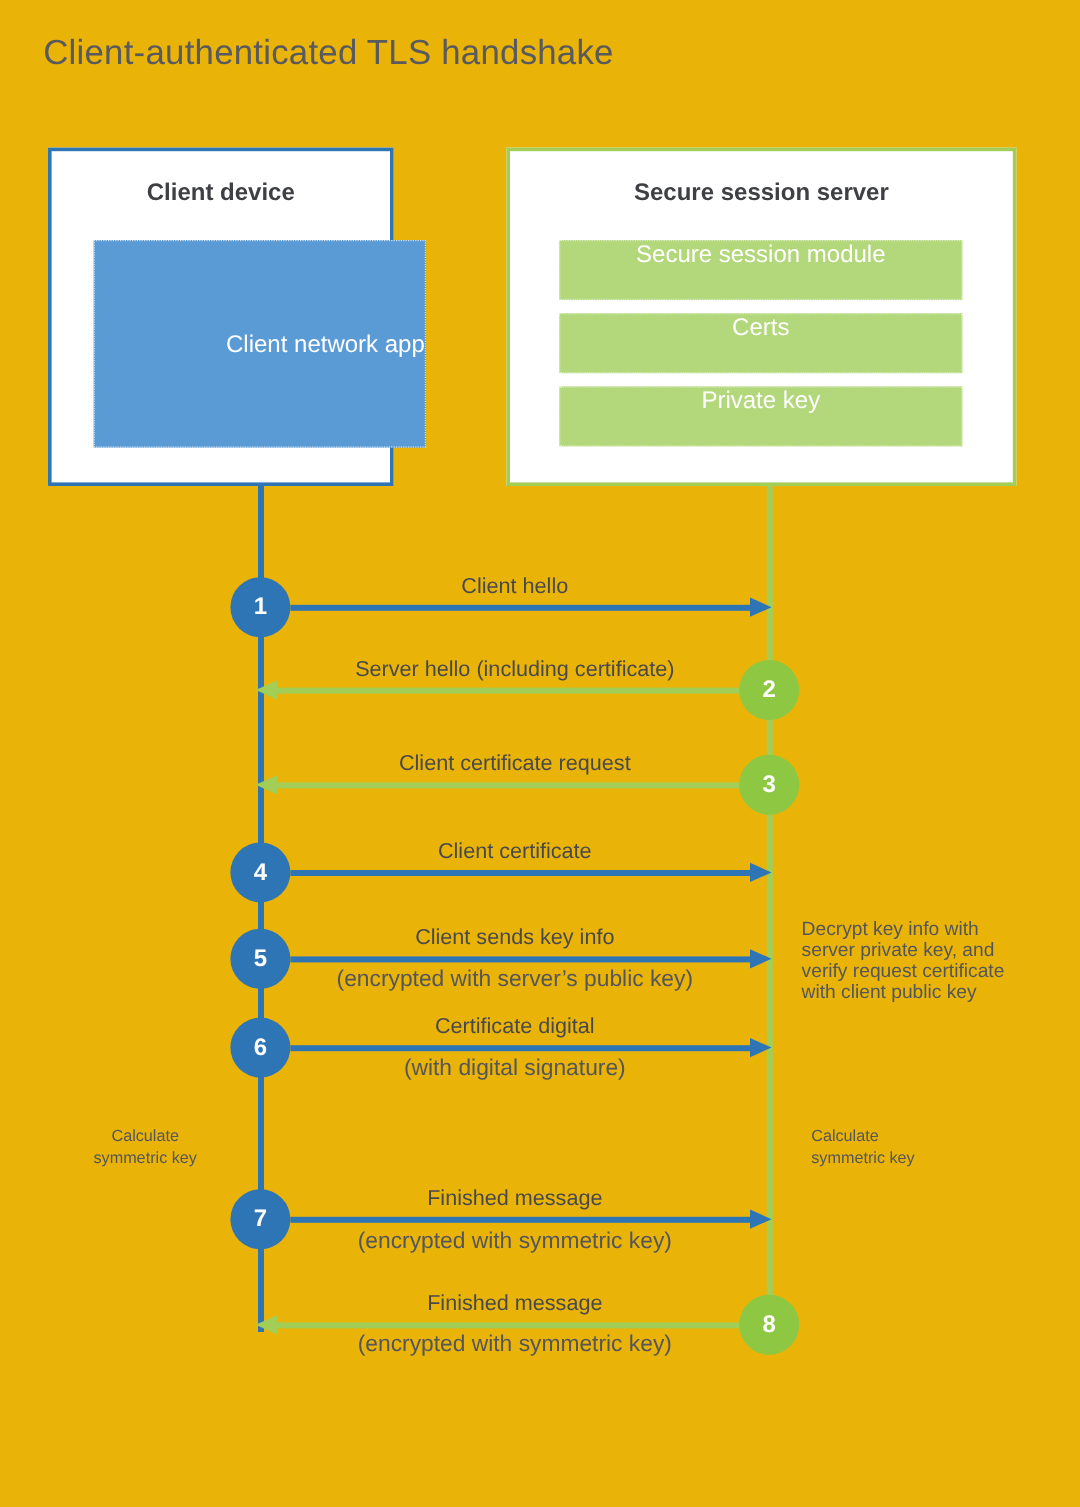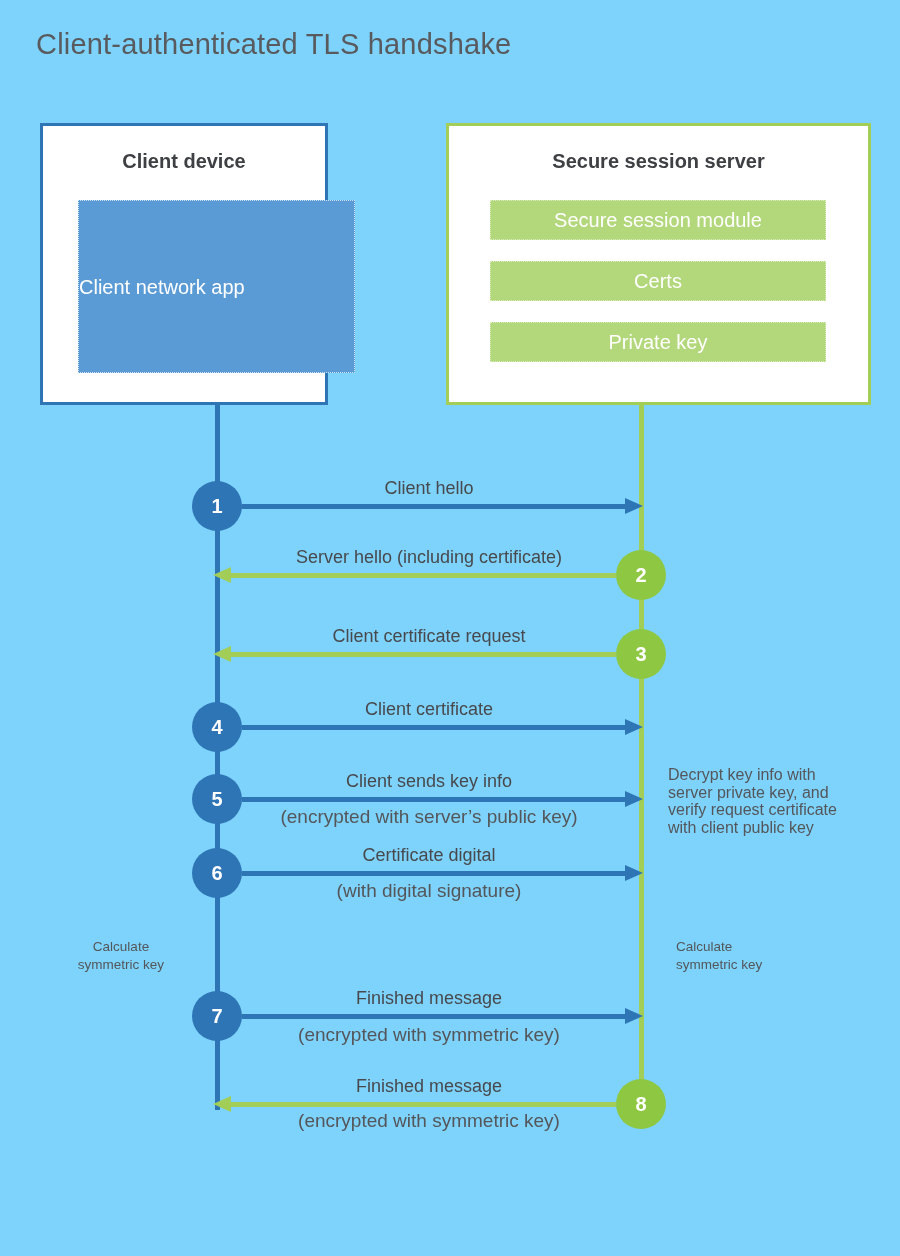--- a/index.html
+++ b/index.html
@@ -1,41 +1,41 @@
 <!DOCTYPE html>
 <html style="--blue: #2E75B6; --blue-fill: #5B9BD5; --green: #A2CE58; --green-circle: #8EC843; --green-fill: #B3D87B; --title-gray: #595A5E;"><head>
 <meta charset="utf-8">
 <style>
   html,body { margin:0; padding:0; background:#ffffff; }
   .canvas {
-    position:relative; width:900px; height:1256px; background:#7dd3fc;
+    position:relative; width:900px; height:1256px; background:#eab308;
     font-family:"Liberation Sans", sans-serif; overflow:hidden;
   }
   .page-title {
     position:absolute; left:36px; top:28px; font-size:29px; font-weight:400;
     color:var(--title-gray,#595A5E); letter-spacing:0.2px;
   }
   
   .actor-box { position:absolute; top:123px; height:282px; background:#fff; box-sizing:border-box; }
   .client-box { left:40px; width:288px; border:3px solid var(--blue,#2E75B6); }
-  .server-box { left:446px; width:425px; border:3px solid var(--green,#A2CE58); }
+  .server-box { left:422px; width:425px; border:3px solid var(--green,#A2CE58); }
   .actor-title {
     position:absolute; top:24px; left:0; width:100%; text-align:center;
     font-size:20px; font-weight:bold; color:#3F4043;
   }
   .app-box {
     position:absolute; left:35px; top:74px; width:277px; height:173px;
     background:var(--blue-fill,#5B9BD5); border:1px dotted #cfe2f3; box-sizing:border-box;
-    display:flex; align-items:center; justify-content:flex-start; text-align:center;
+    display:flex; align-items:center; justify-content:flex-end; text-align:center;
     color:#fff; font-size:20px; line-height:38px;
   }
   .server-bar {
-    position:absolute; left:41px; width:336px; height:40px;
+    position:absolute; left:41px; width:336px; height:50px;
     background:var(--green-fill,#B3D87B); border:1px dotted #dcedc2; box-sizing:border-box;
-    display:flex; align-items:center; justify-content:center;
+    display:flex; justify-content:center;
     color:#fff; font-size:20px;
   }
   .bar-0 { top:74px; } .bar-1 { top:135px; } .bar-2 { top:196px; }
   
   .lifeline { position:absolute; width:5px; }
   .lifeline-client { left:215px; top:405px; height:705px; background:var(--blue,#2E75B6); }
   .lifeline-server { left:639px; top:405px; height:699px; background:var(--green,#A2CE58); }
   
   .msg-label {
     position:absolute; left:217px; width:424px; text-align:center;

